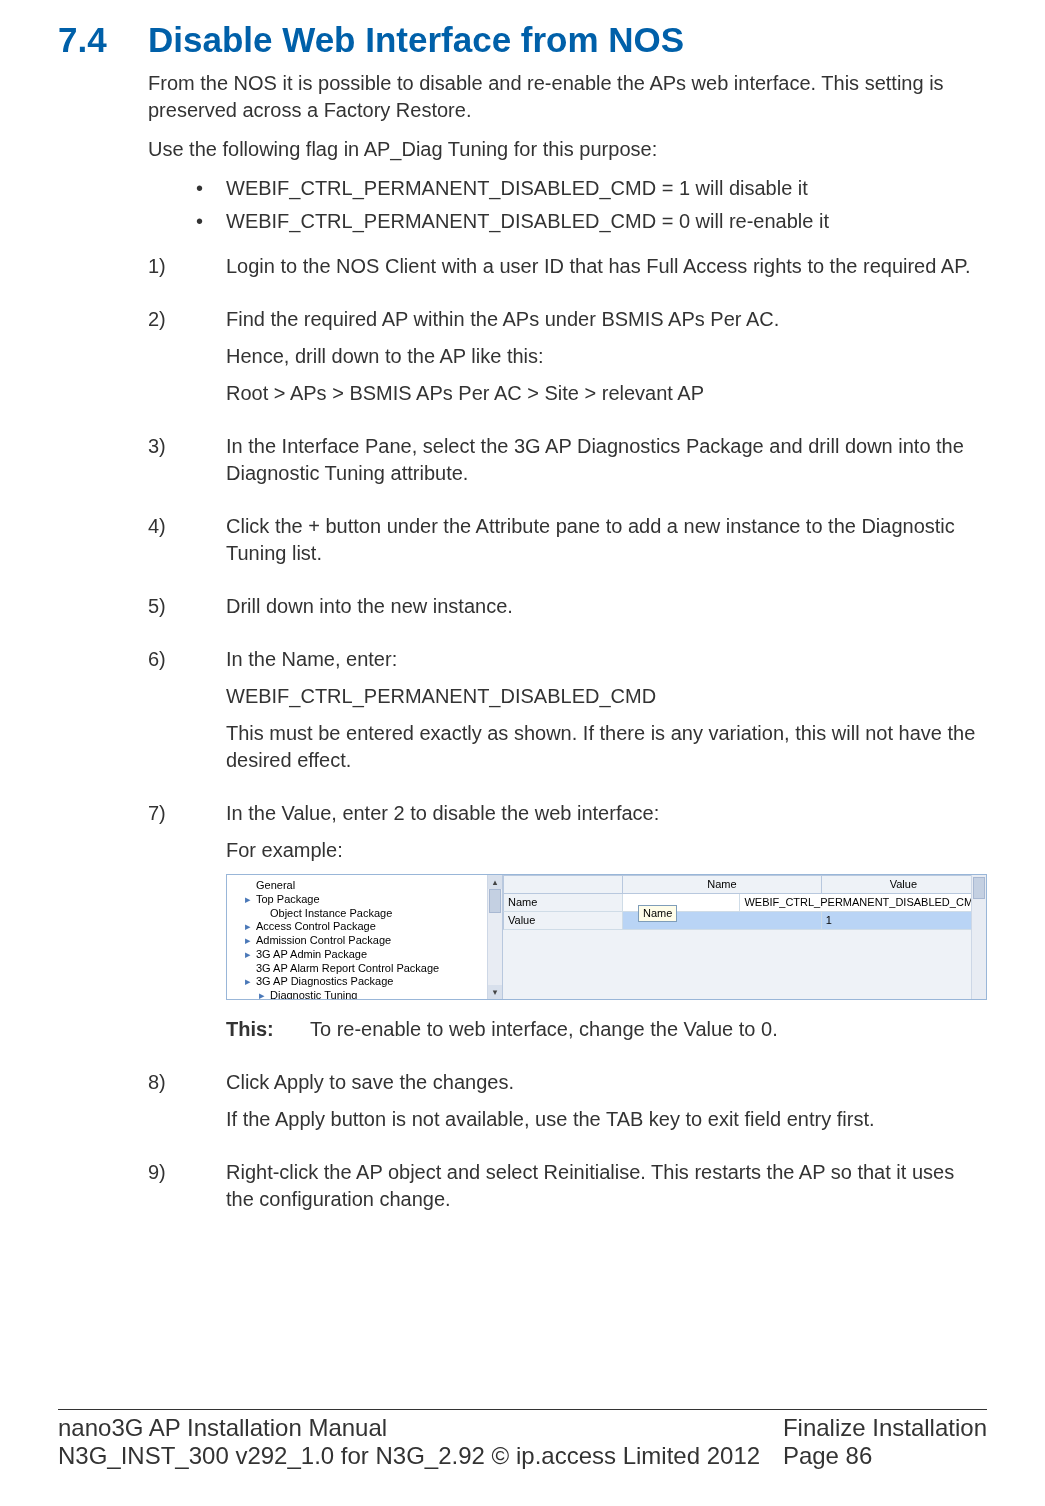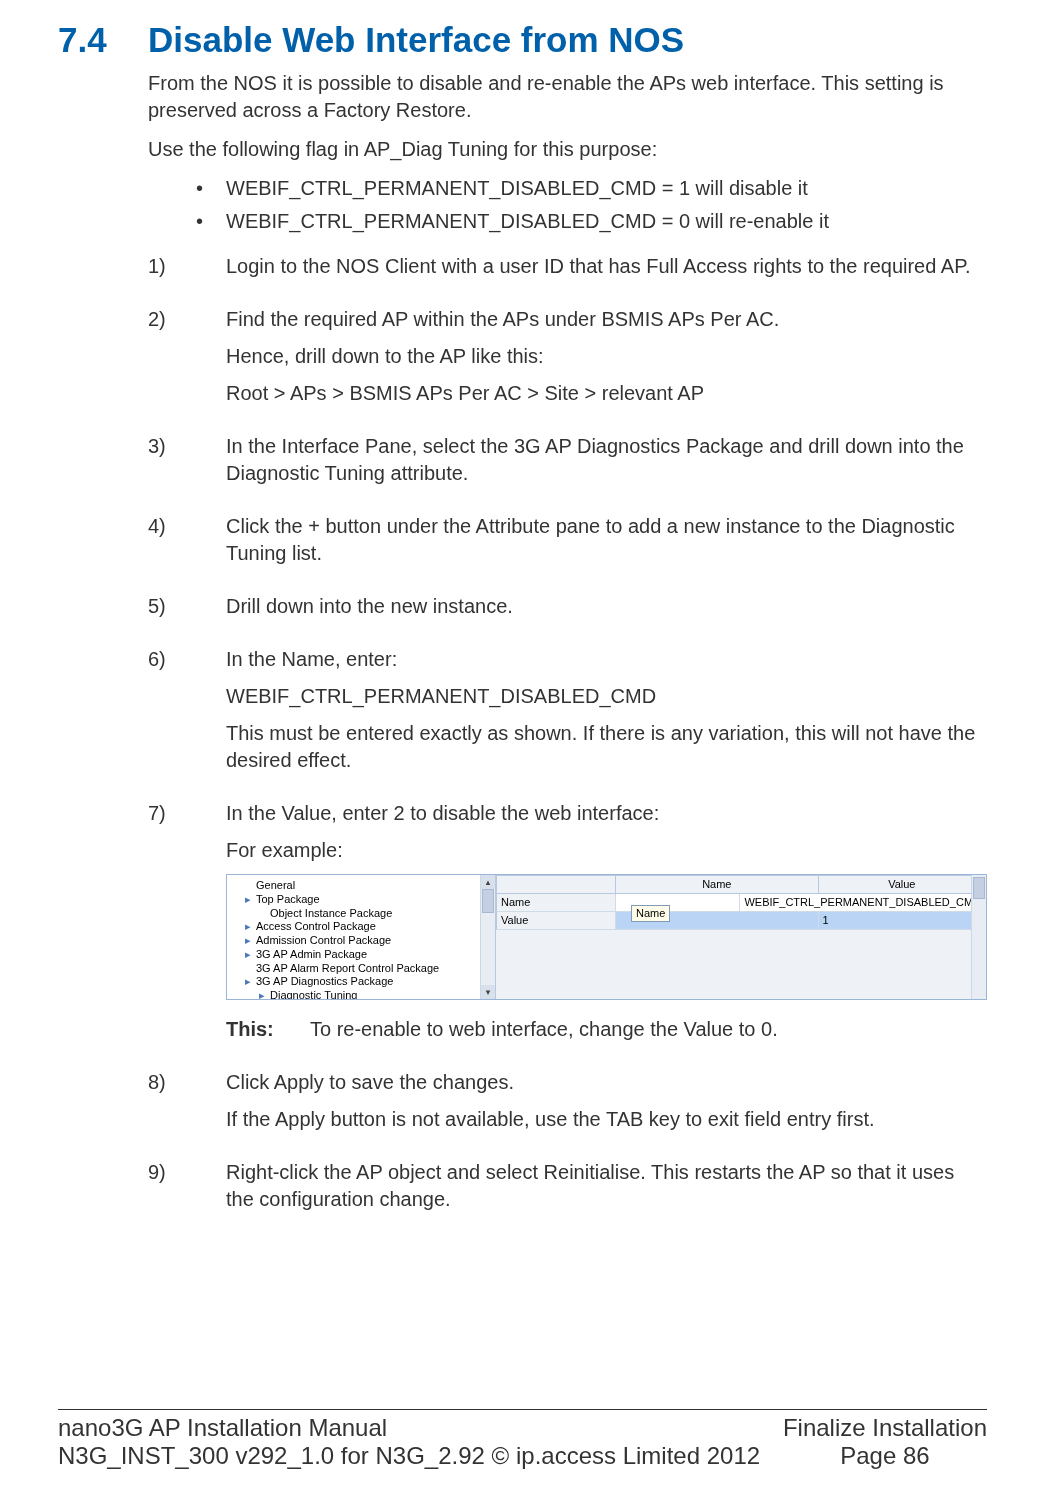--- a/index.html
+++ b/index.html
@@ -57,21 +57,21 @@
     color: #000;
     display: flex;
     height: 126px;
     box-sizing: border-box;
     position: relative;
   }
   .shot-tree {
     flex: 0 0 260px;
     border-right: 1px solid #b8c8de;
     background: #fff;
-    padding: 4px 0 4px 8px;
+    padding: 4px 7px 4px 8px;
     line-height: 1.25;
     overflow: hidden;
     position: relative;
   }
   .shot-tree .node { white-space: nowrap; }
   .shot-tree .twist { color: #4a78b8; margin-right: 3px; display:inline-block; width:8px; }
   .tree-scroll {
     position: absolute; right: 0; top: 0; bottom: 0; width: 14px;
     background: #e8ecf3; border-left: 1px solid #cdd7e6;
   }
@@ -137,21 +137,21 @@
     position: absolute;
     left: 58px; right: 58px; bottom: 36px;
     border-top: 1px solid #333;
     padding-top: 4px;
     font-size: 24px;
     color: #333;
     display: flex;
     justify-content: space-between;
   }
   .footer-col { display: flex; flex-direction: column; }
-  .footer-col.right { text-align: center; }
+  .footer-col.right { text-align: left; }
 </style>
 </head>
 <body>
 
 <div class="page">
 
   <div class="section-heading">
     <span class="section-number">7.4</span>
     <span class="section-title">Disable Web Interface from NOS</span>
   </div>

